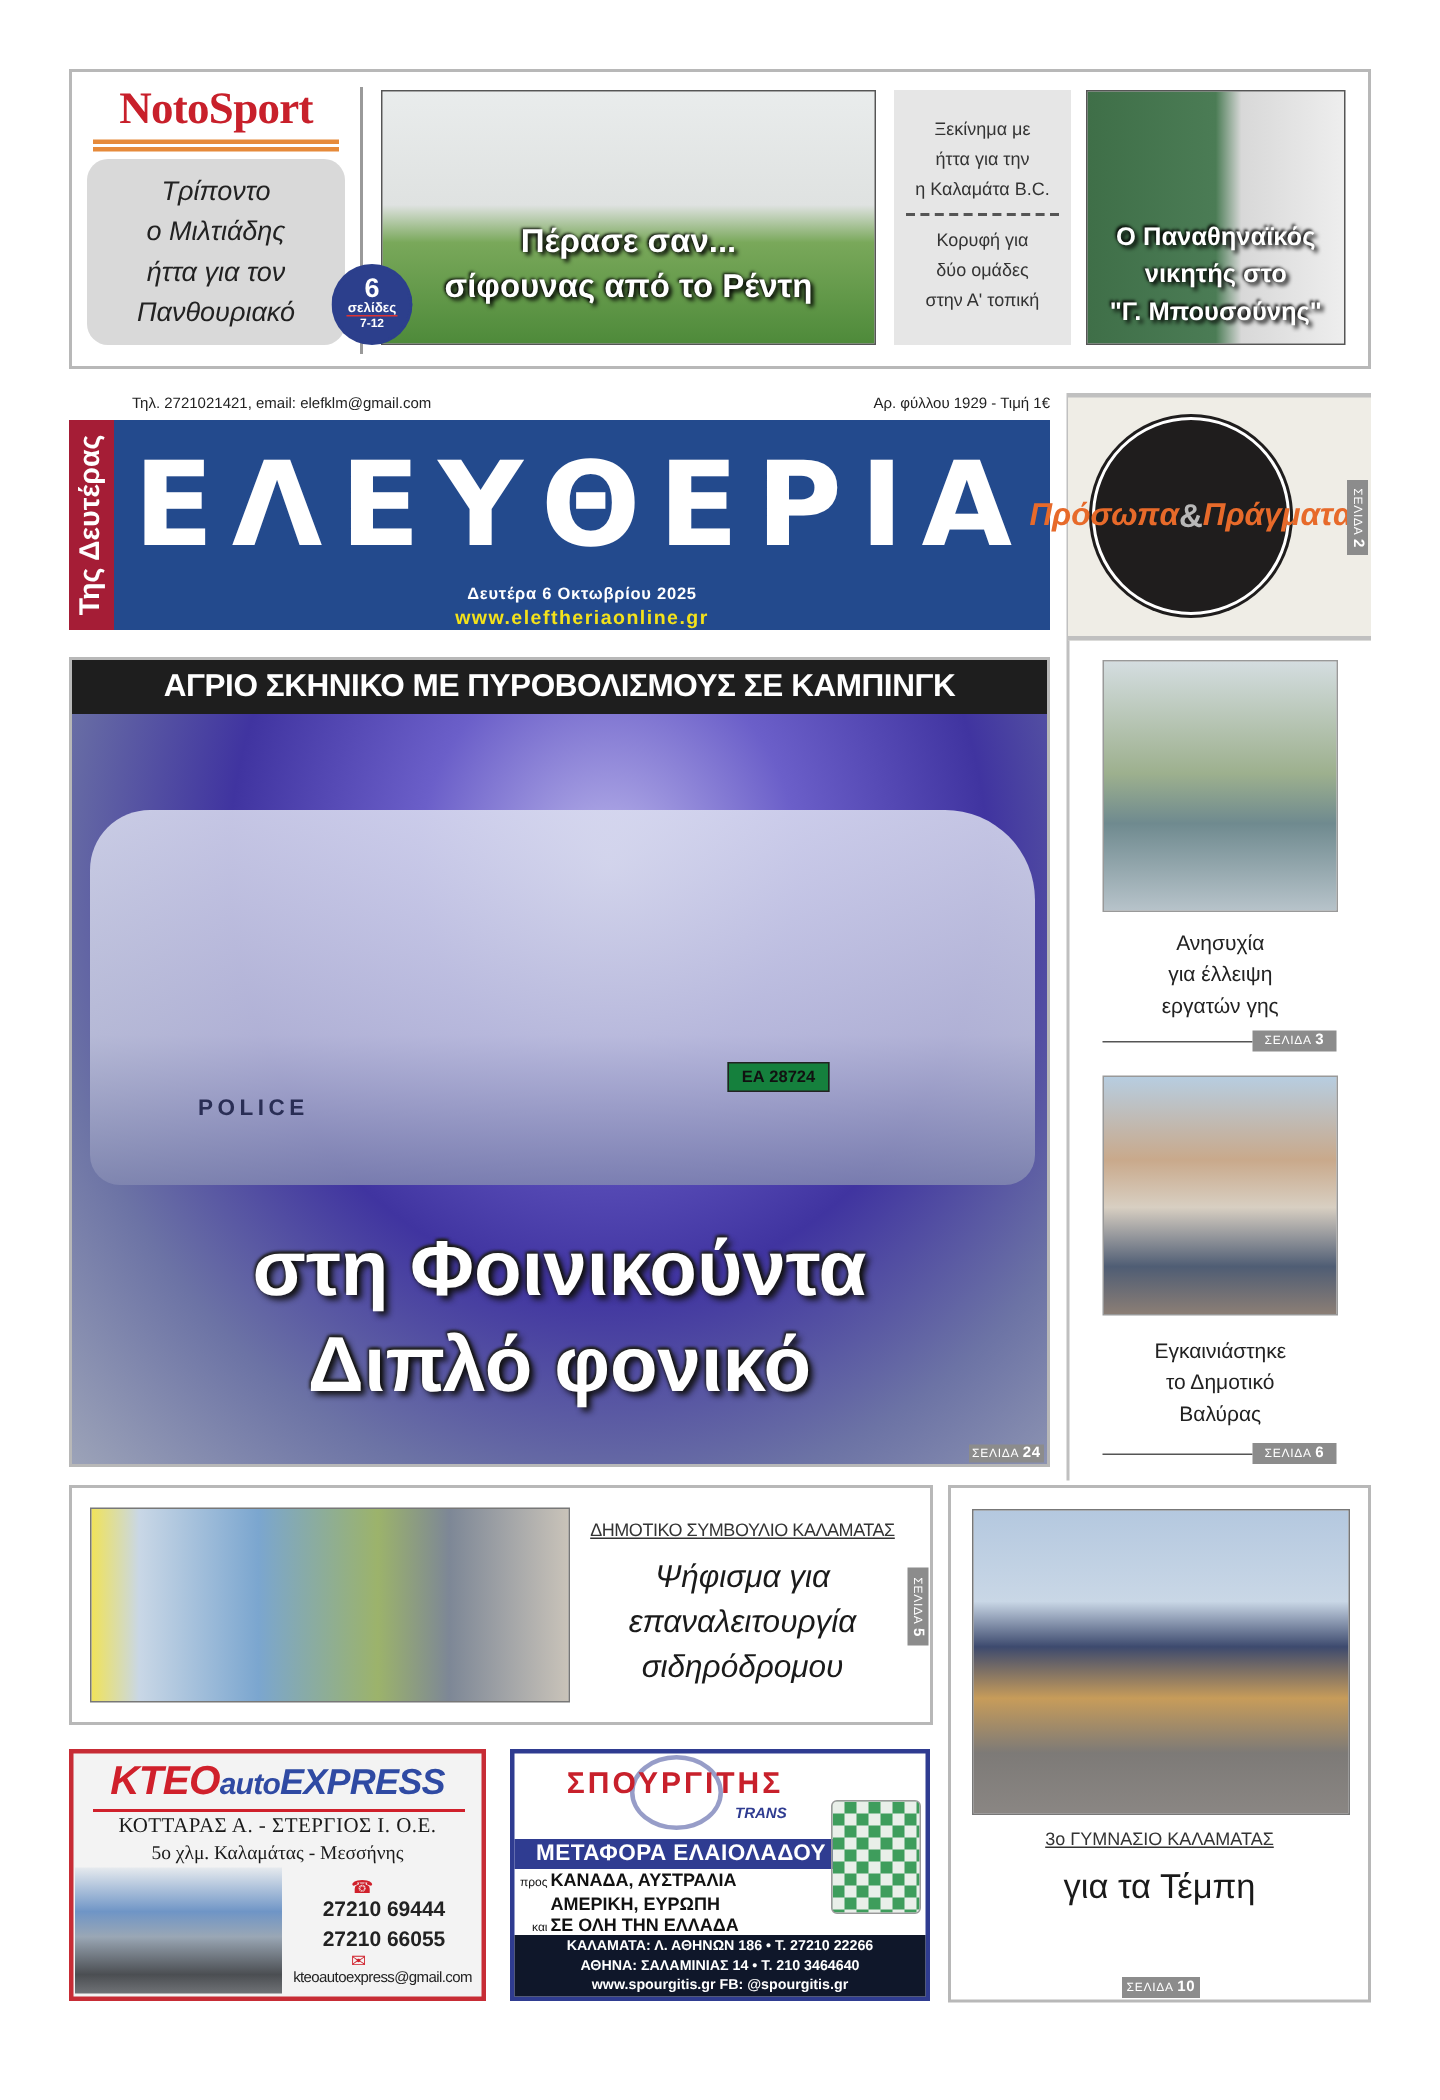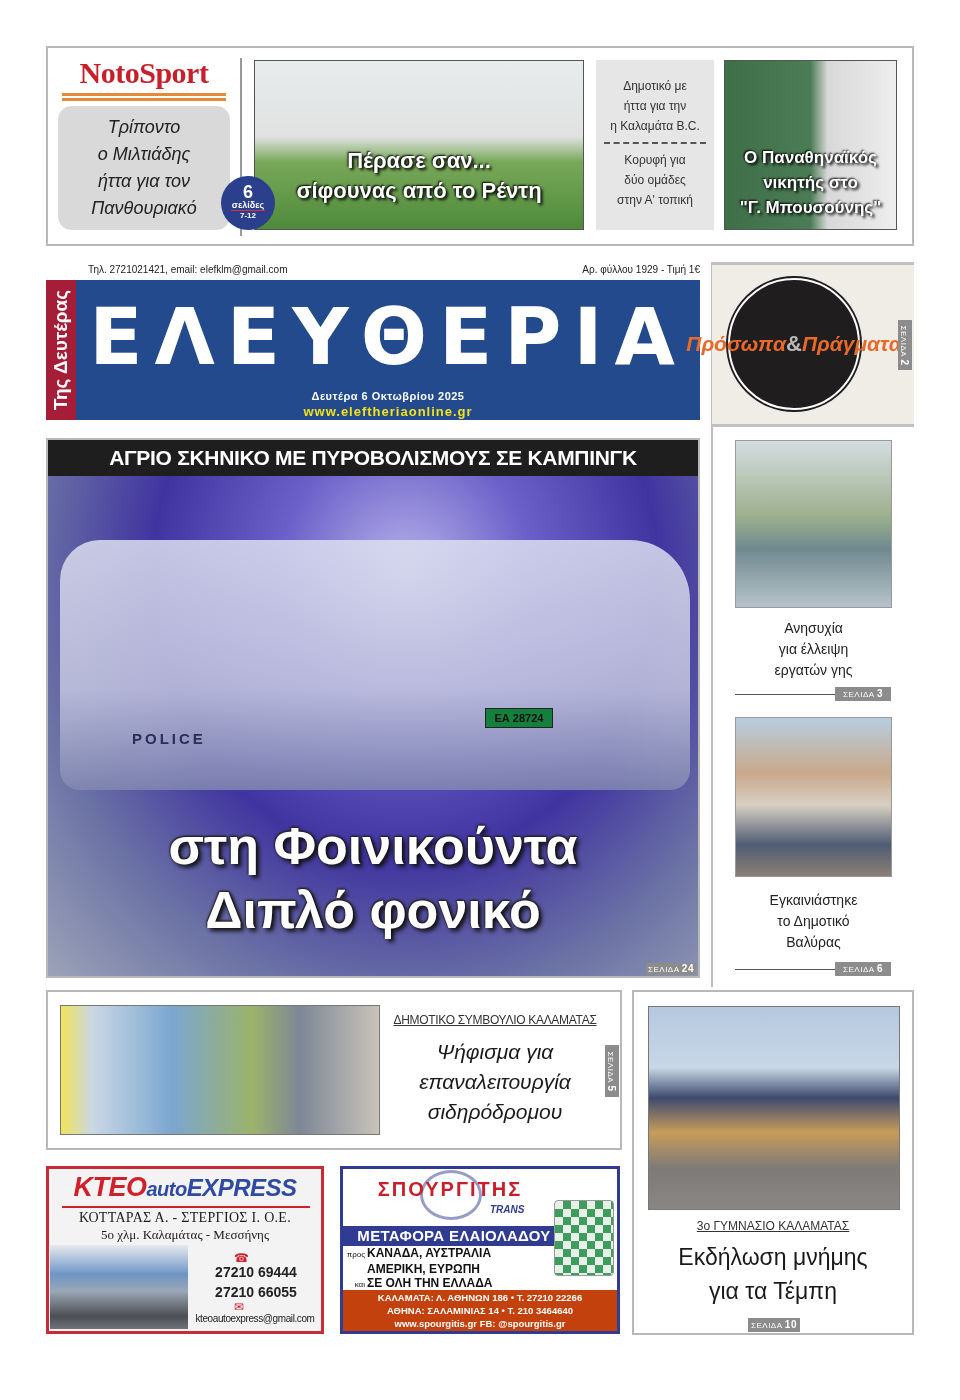--- a/index.html
+++ b/index.html
@@ -103,21 +103,21 @@
 
   .ad-sp { left: 340px; top: 1166px; width: 280px; height: 168px; border: 3px solid #2f3c91; background: #fff; }
   .sp-logo { left: 345px; top: 1178px; width: 210px; text-align: center; color: #c8202b; font-weight: bold; font-size: 20px; letter-spacing: 2px; }
   .sp-globe { left: 420px; top: 1170px; width: 62px; height: 50px; border: 3px solid #2f3c91; border-radius: 50%; opacity: 0.5; }
   .sp-trans { left: 490px; top: 1204px; color: #2f3c91; font-weight: bold; font-style: italic; font-size: 10px; }
   .sp-band { left: 343px; top: 1226px; width: 222px; height: 20px; background: #2f3c91; color: #fff; font-weight: bold; font-size: 15px; line-height: 20px; text-align: center; letter-spacing: 0.3px; }
   .sp-can { left: 554px; top: 1200px; width: 60px; height: 76px; background: repeating-conic-gradient(#3e9d5c 0% 25%, #e9efe9 0% 50%) 0 0 / 16px 16px; border-radius: 4px; border: 1px solid #999; }
   .sp-dest { left: 345px; top: 1246px; width: 210px; font-weight: bold; font-size: 12px; line-height: 14px; color: #111; }
   .sp-dest .small { font-weight: normal; font-size: 8px; display: inline-block; width: 20px; text-align: right; margin-right: 2px; }
   .sp-dest .ind { display: inline-block; width: 22px; }
-  .sp-foot { left: 343px; top: 1290px; width: 274px; height: 41px; background: #c2410c; color: #fff; font-size: 9.5px; line-height: 13px; text-align: center; font-weight: bold; padding-top: 1px; }
+  .sp-foot { left: 343px; top: 1290px; width: 274px; height: 41px; background: #0f172a; color: #fff; font-size: 9.5px; line-height: 13px; text-align: center; font-weight: bold; padding-top: 1px; }
 </style>
 </head>
 <body>
 
 <div class="abs box" id="sport"></div>
 <div class="abs noto-logo">NotoSport</div>
 <div class="abs noto-bar1"></div>
 <div class="abs noto-bar2"></div>
 <div class="abs sport-side">
   <span>Τρίποντο</span>
@@ -130,21 +130,21 @@
 <div class="abs sport-cap1 caption-white">
   <div>Πέρασε σαν...</div>
   <div>σίφουνας από το Ρέντη</div>
 </div>
 <div class="abs badge6">
   <span class="n">6</span>
   <span class="s">σελίδες</span>
   <span class="r">7-12</span>
 </div>
 <div class="abs sport-brief">
-  <div>Δημοτικό με</div>
+  <div>Ξεκίνημα με</div>
   <div>ήττα για την</div>
   <div>η Καλαμάτα B.C.</div>
   <span class="dash"></span>
   <div>Κορυφή για</div>
   <div>δύο ομάδες</div>
   <div>στην Α' τοπική</div>
 </div>
 <div class="abs sport-photo2 photo"></div>
 <div class="abs sport-cap2 caption-white">
   <div>Ο Παναθηναϊκός</div>
@@ -212,21 +212,20 @@
   <div>σιδηρόδρομου</div>
 </div>
 <div class="abs vpage vpage-5">
     <span><span>ΣΕΛΙΔΑ</span> <b>5</b></span>
   </div>
 
 <div class="abs box gym-box"></div>
 <div class="abs gym-photo photo"></div>
 <div class="abs gym-kicker">3ο ΓΥΜΝΑΣΙΟ ΚΑΛΑΜΑΤΑΣ</div>
 <div class="abs gym-title">
-  <div>Εκδήλωση μνήμης</div>
   <div>για τα Τέμπη</div>
 </div>
 <div class="abs pagetag pagetag3"><span>ΣΕΛΙΔΑ</span> <b>10</b></div>
 
 <div class="abs ad-kteo"></div>
 <div class="abs kteo-logo"><span class="k">ΚΤΕΟ</span><span class="a">auto</span><span class="e">EXPRESS</span></div>
 <div class="abs kteo-rule"></div>
 <div class="abs kteo-co">ΚΟΤΤΑΡΑΣ Α. - ΣΤΕΡΓΙΟΣ Ι. Ο.Ε.</div>
 <div class="abs kteo-addr">5ο χλμ. Καλαμάτας - Μεσσήνης</div>
 <div class="abs kteo-photo"></div>

